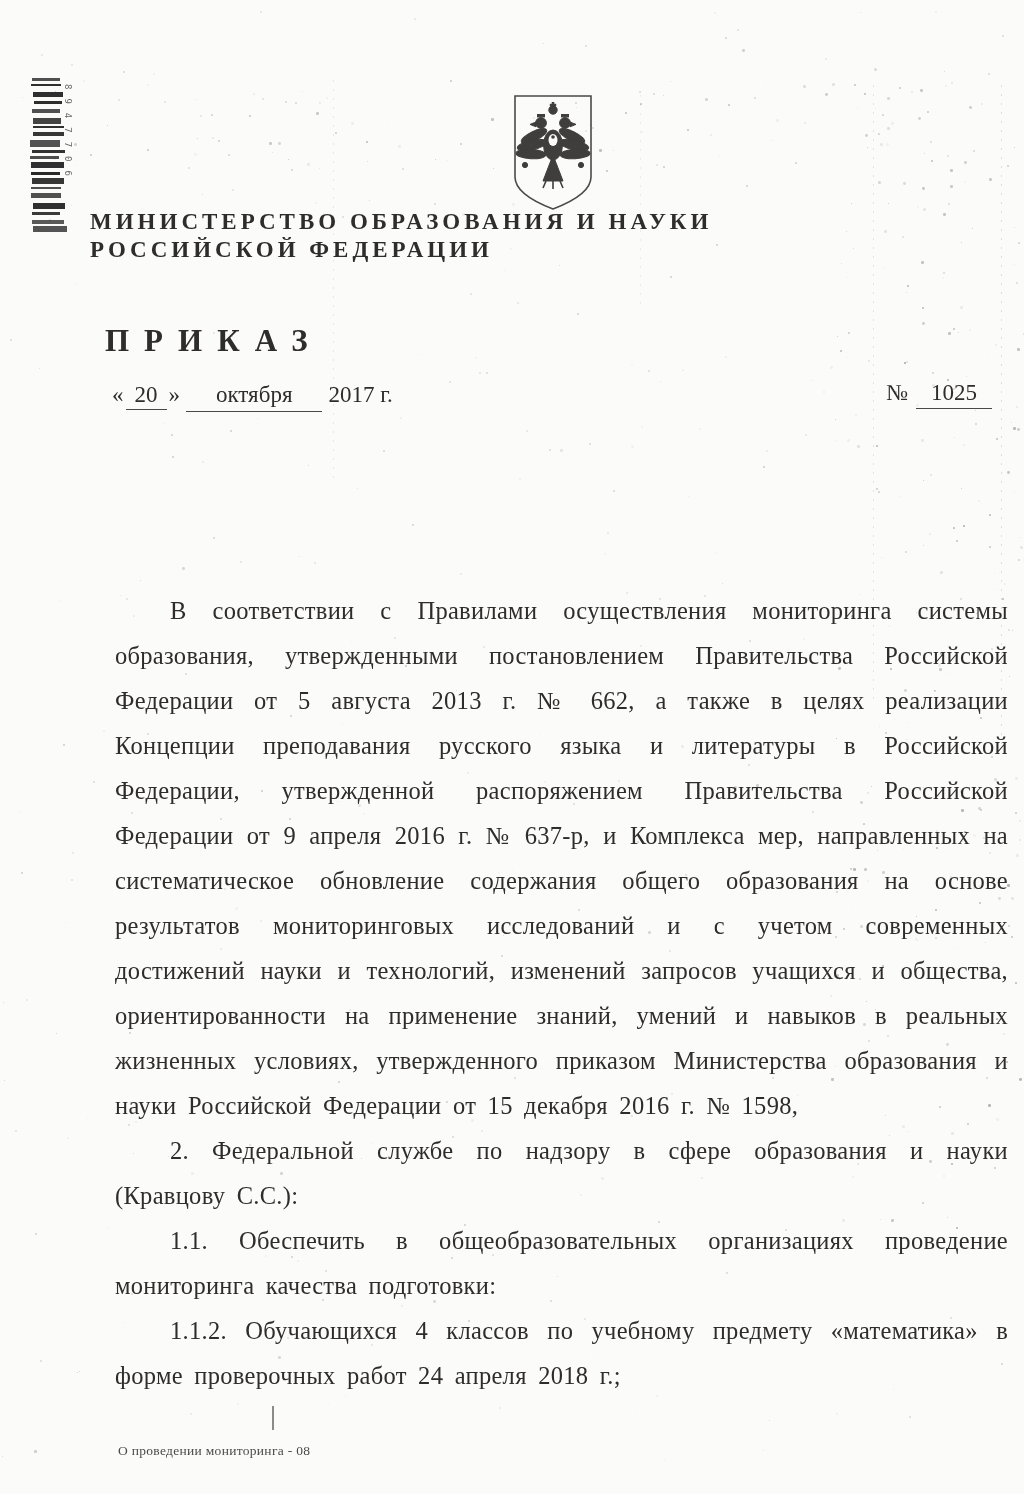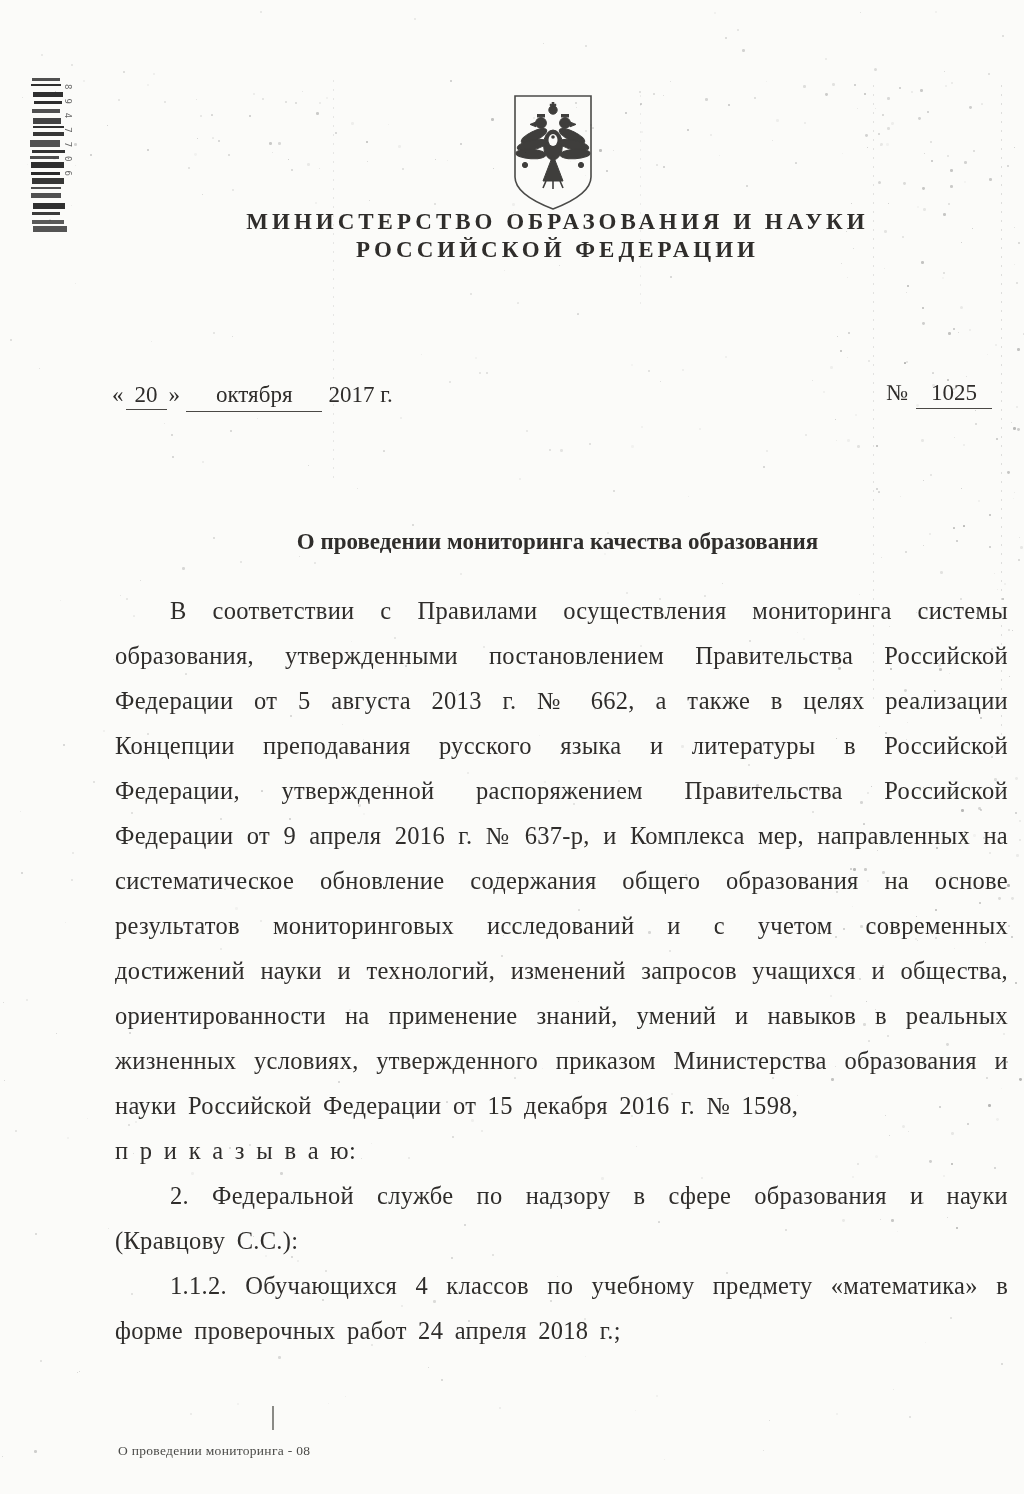--- a/index.html
+++ b/index.html
@@ -3,21 +3,21 @@
 <meta charset="utf-8">
 <style>
   html,body{margin:0;padding:0;background:#e8e8e6;}
   #app{
     position:relative;width:1024px;height:1494px;margin:0 auto;
     background:#fbfbf9;overflow:hidden;
     font-family:"Liberation Serif","DejaVu Serif",serif;
     color:#2f2d2b;
   }
   .abs{position:absolute;}
-  .c{position:absolute;left:90px;width:935px;text-align:center;}
+  .c{position:absolute;left:90px;width:935px;}
 
   
   .ministry1{top:209px;font-size:23px;font-weight:bold;letter-spacing:4px;}
   .ministry2{top:237px;font-size:23px;font-weight:bold;letter-spacing:4px;}
   .ministry3{top:272px;font-size:21px;font-weight:bold;letter-spacing:2px;}
   .doctype{top:323px;font-size:31px;font-weight:bold;letter-spacing:15px;text-indent:15px;}
   .city{top:414px;font-size:22px;}
   .title{top:529px;font-size:23px;font-weight:bold;}
 
   
@@ -109,30 +109,30 @@
         <circle cx="17" cy="72" r="2.6"></circle>
         <circle cx="73" cy="72" r="2.6"></circle>
         <ellipse cx="45" cy="47" rx="4.5" ry="6" fill="#fbfbf9" stroke="none"></ellipse>
         <circle cx="45" cy="44" r="1.8" stroke="none"></circle>
       </g>
     </svg>
   </div>
 
   <div class="c ministry1">МИНИСТЕРСТВО ОБРАЗОВАНИЯ И НАУКИ</div>
   <div class="c ministry2">РОССИЙСКОЙ ФЕДЕРАЦИИ</div>
+  <div class="c doctype">ПРИКАЗ</div>
 
   <div class="abs dateline"><span>«</span><span class="u-day">20</span><span>»</span><span class="u-month">октября</span><span>2017 г.</span></div>
   <div class="abs numline"><span>№</span><span class="u-num">1025</span></div>
 
-  <div class="c title">О проведении мониторинга качества образования</div>
 
   <div id="body-text" class="abs">
     <p class="indent">В соответствии с Правилами осуществления мониторинга системы образования, утвержденными постановлением Правительства Российской Федерации от 5 августа 2013 г. № 662, а также в целях реализации Концепции преподавания русского языка и литературы в Российской Федерации, утвержденной распоряжением Правительства Российской Федерации от 9 апреля 2016 г. № 637-р, и Комплекса мер, направленных на систематическое обновление содержания общего образования на основе результатов мониторинговых исследований и с учетом современных достижений науки и технологий, изменений запросов учащихся и общества, ориентированности на применение знаний, умений и навыков в реальных жизненных условиях, утвержденного приказом Министерства образования и науки Российской Федерации от 15 декабря 2016 г. № 1598,</p>
-    <p>п р и к а з ы в а ю:</p>
     <p class="indent">2. Федеральной службе по надзору в сфере образования и науки (Кравцову С.С.):</p>
+    <p class="indent">1.1. Обеспечить в общеобразовательных организациях проведение мониторинга качества подготовки:</p>
     <p class="indent">1.1.2. Обучающихся 4 классов по учебному предмету «математика» в форме проверочных работ 24 апреля 2018 г.;</p>
   </div>
 
   <div class="abs footer">О проведении мониторинга - 08</div>
 
   <div class="streak" style="left:333px;top:80px;height:400px;opacity:.5;"></div>
   <div class="streak" style="left:873px;top:85px;height:620px;opacity:.6;"></div>
   <div class="streak" style="left:1001px;top:85px;height:660px;opacity:.7;"></div>
   <div class="streak" style="left:640px;top:95px;height:210px;opacity:.35;"></div>
   <div class="abs tick"></div>

